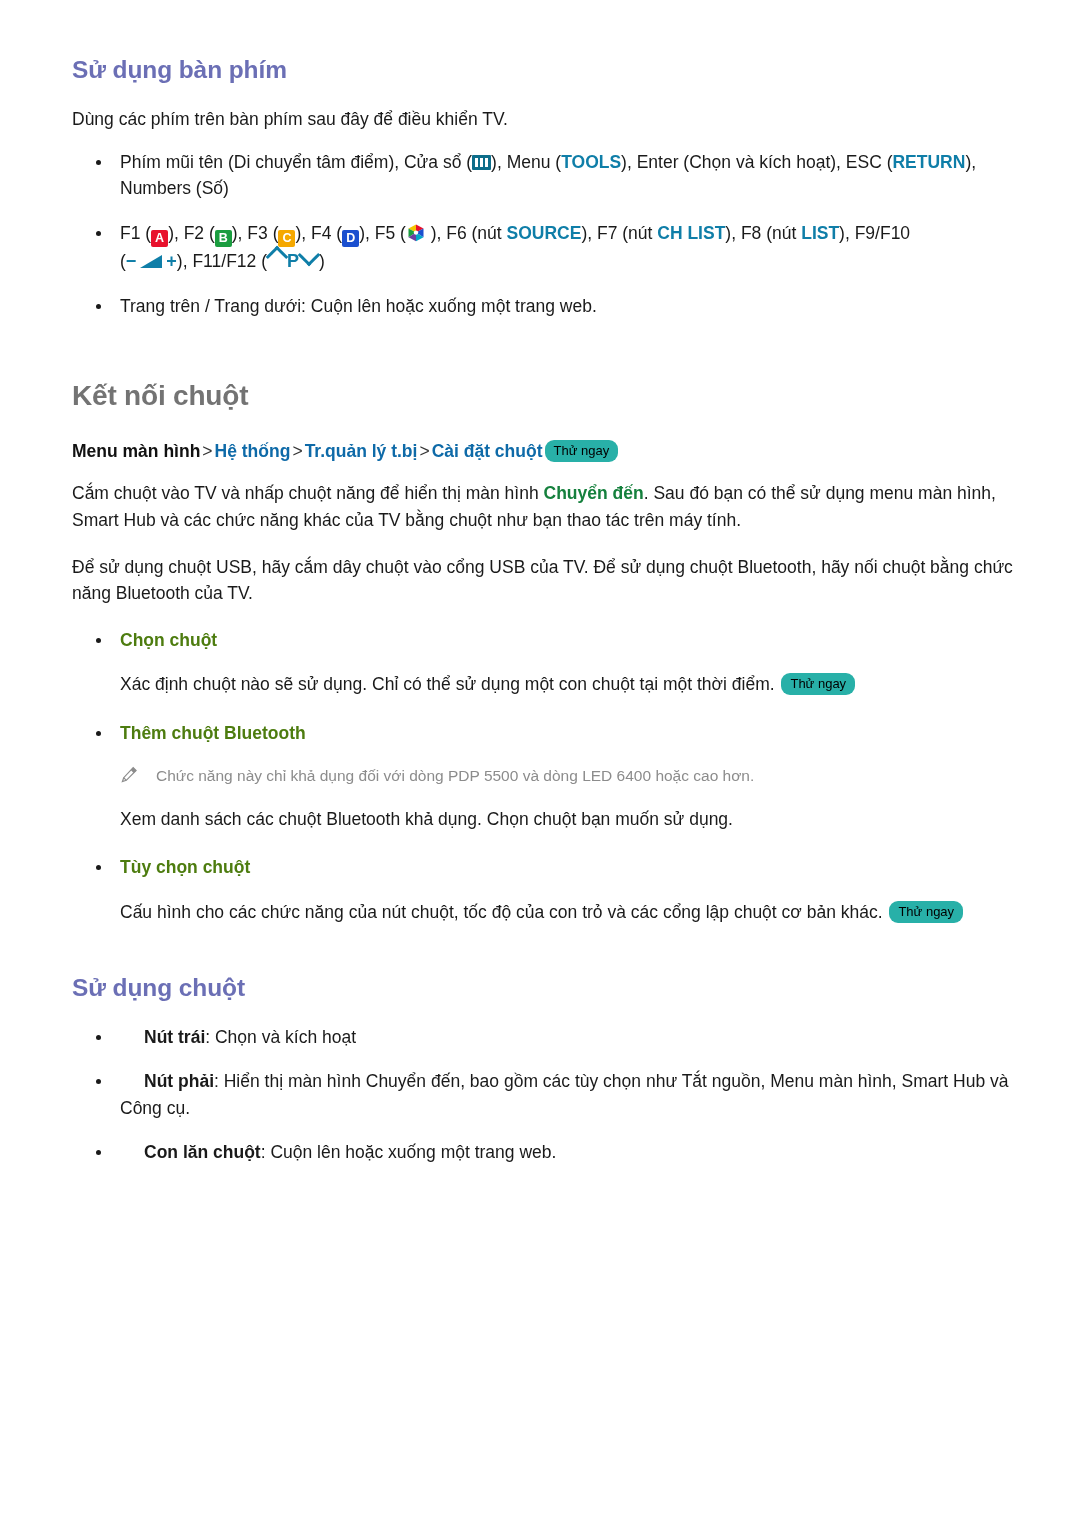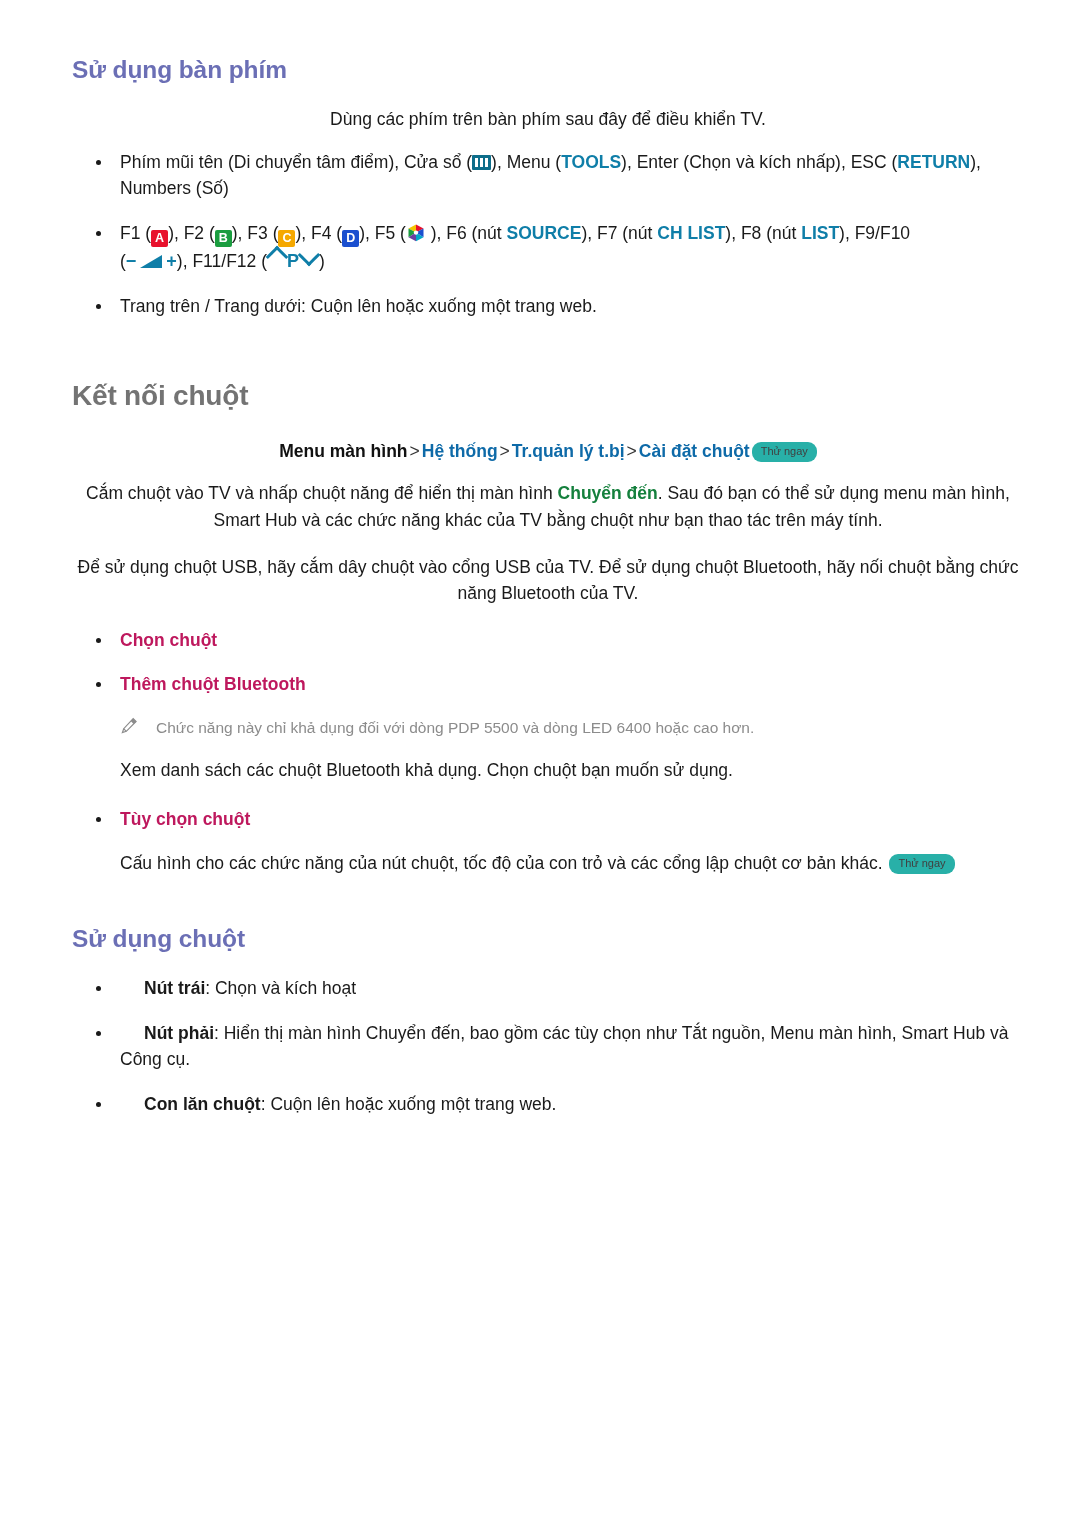--- a/index.html
+++ b/index.html
@@ -37,21 +37,20 @@
     margin: 0 0 26px 0;
     letter-spacing: -0.2px;
   }
 
   
   p.body-text {
     font-size: 17.5px;
     line-height: 1.52;
     margin: 0 0 20px 0;
     color: #1a1a1a;
-    text-align: center;
   }
   p.body-text.tight { margin-bottom: 16px; }
 
   
   ul.bullets {
     list-style: none;
     margin: 0 0 18px 0;
     padding: 0;
   }
   ul.bullets > li {
@@ -69,21 +68,21 @@
     left: 24px;
     top: 11px;
     width: 5px;
     height: 5px;
     border-radius: 50%;
     background: #1a1a1a;
   }
 
   
   .sub-bullet-head {
-    color: #be185d;
+    color: #4d7c0f;
     font-weight: bold;
     font-size: 17.5px;
   }
   li.sub-item {
     margin-bottom: 10px;
   }
   .sub-body {
     font-size: 17.5px;
     line-height: 1.52;
     margin: 0 0 22px 0;
@@ -96,22 +95,22 @@
   .kw-blue { color: #15803d; font-weight: bold; }
   .kw-link { color: #0e6aa8; font-weight: bold; }
   .kw-black { color: #111; font-weight: bold; }
   .bold { font-weight: bold; margin-left: 24px; }
   .sep { color: #333; padding: 0 2px; }
 
   
   .pill {
     display: inline-block;
     background: #28b0a8;
-    color: #404040;
-    font-size: 11px;
+    color: #000000;
+    font-size: 13px;
     font-weight: normal;
     line-height: 1;
     padding: 4px 9px 5px 9px;
     border-radius: 9px;
     vertical-align: 2px;
     white-space: nowrap;
     margin-left: 2px;
   }
 
   
@@ -214,21 +213,21 @@
 
 <div class="page">
 
   <h2 class="sub-heading">Sử dụng bàn phím</h2>
 
   <p class="body-text tight">Dùng các phím trên bàn phím sau đây để điều khiển TV.</p>
 
   <ul class="bullets">
 
     <li>
-      <span>Phím mũi tên (Di chuyển tâm điểm), Cửa sổ (</span><span class="win-icon"></span><span>), Menu (</span><span class="kw-teal">TOOLS</span><span>), Enter (Chọn và kích nhấp), ESC (</span><span class="kw-teal">RETURN</span><span>),</span><br>
+      <span>Phím mũi tên (Di chuyển tâm điểm), Cửa sổ (</span><span class="win-icon"></span><span>), Menu (</span><span class="kw-teal">TOOLS</span><span>), Enter (Chọn và kích hoạt), ESC (</span><span class="kw-teal">RETURN</span><span>),</span><br>
       <span>Numbers (Số)</span>
     </li>
 
     <li>
       <span>F1 (</span><span class="keybox a">A</span><span>), F2 (</span><span class="keybox b">B</span><span>), F3 (</span><span class="keybox c">C</span><span>), F4 (</span><span class="keybox d">D</span><span>), F5 (</span><span class="hub-icon">
         <svg width="20" height="20" viewBox="0 0 20 20" aria-hidden="true">
           <path d="M10 1.5 L17.5 5.4 L17.5 14.2 L10 18.3 L2.5 14.2 L2.5 5.4 Z" fill="#ffffff"></path>
           <path d="M10 1.5 L17.5 5.4 L10 9.6 Z" fill="#e8112d"></path>
           <path d="M10 1.5 L2.5 5.4 L10 9.6 Z" fill="#f5c400"></path>
           <path d="M2.5 5.4 L2.5 14.2 L10 9.6 Z" fill="#1a9d3f"></path>
@@ -256,20 +255,23 @@
     <span>Cắm chuột vào TV và nhấp chuột năng để hiển thị màn hình </span><span class="kw-blue">Chuyển đến</span><span>. Sau đó bạn có thể sử dụng menu màn hình, Smart Hub và các chức năng khác của TV bằng chuột như bạn thao tác trên máy tính.</span>
   </p>
 
   <p class="body-text">Để sử dụng chuột USB, hãy cắm dây chuột vào cổng USB của TV. Để sử dụng chuột Bluetooth, hãy nối chuột bằng chức năng Bluetooth của TV.</p>
 
   <ul class="bullets">
     <li class="sub-item">
       <span class="sub-bullet-head">Chọn chuột</span>
     </li>
   </ul>
+  <p class="sub-body">
+    <span>Xác định chuột nào sẽ sử dụng. Chỉ có thể sử dụng một con chuột tại một thời điểm. </span><span class="pill">Thử ngay</span>
+  </p>
 
   <ul class="bullets">
     <li class="sub-item">
       <span class="sub-bullet-head">Thêm chuột Bluetooth</span>
     </li>
   </ul>
 
   <div class="note-row">
     <span class="note-icon">
       <svg width="18" height="18" viewBox="0 0 18 18" aria-hidden="true">

